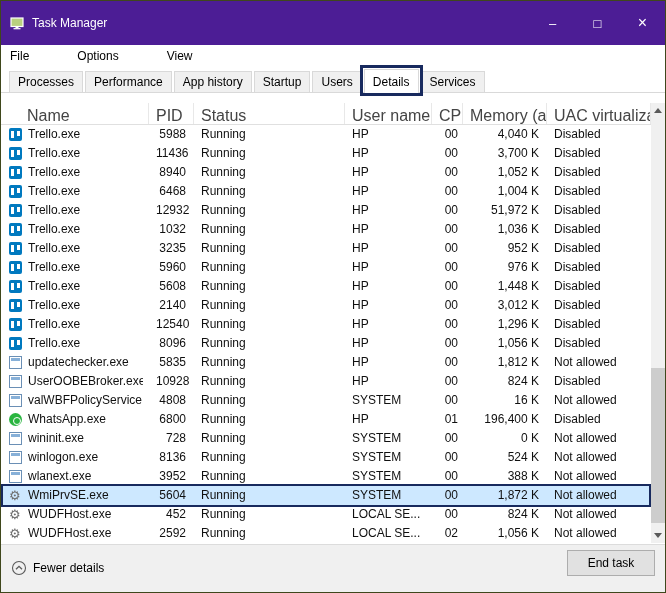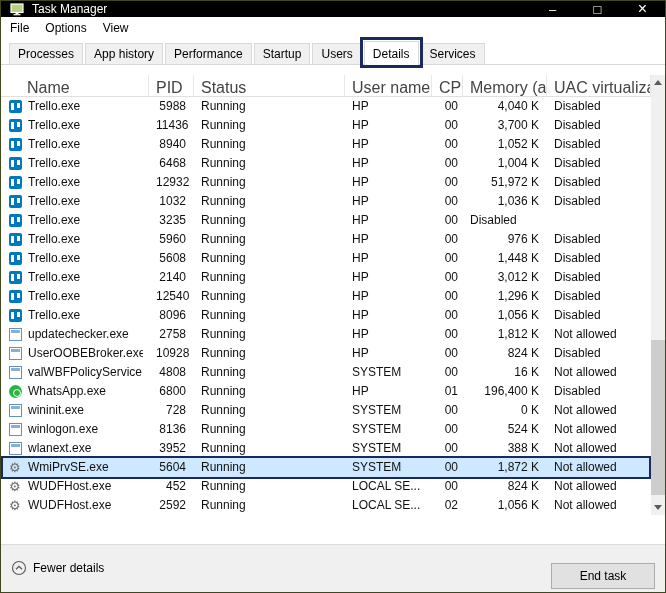--- a/index.html
+++ b/index.html
@@ -2,29 +2,29 @@
 <html><head>
 <meta charset="utf-8">
 <style>
   * { box-sizing: border-box; margin: 0; padding: 0; }
   html,body { width:666px; height:593px; }
   body { font-family:"Liberation Sans", sans-serif; background:#fff; }
 
   .window { position:relative; width:666px; height:593px; border:1px solid #3f471c; background:#fff; overflow:hidden; }
 
   
-  .titlebar { height:16px; background:#000000; display:flex; align-items:center; }
+  .titlebar { height:44px; background:#4c1d95; display:flex; align-items:center; }
   .app-icon { margin:0 8px 0 9px; display:flex; }
   .title-text { color:#ffffff; font-size:12px; }
   .win-controls { margin-left:auto; display:flex; height:100%; }
   .win-btn { width:45px; height:100%; color:#fff; display:flex; align-items:center; justify-content:center; font-size:13px; }
   .win-btn.close-btn { font-size:16px; }
 
   
-  .menubar { height:22px; background:#fff; display:flex; align-items:center; padding-left:1px; }
+  .menubar { height:22px; background:#fff; display:flex; align-items:center; padding-left:1px;gap:32px; }
   .menu-item { font-size:12px; color:#000; padding:3px 8px; }
 
   
   .tabstrip { height:26px; background:#fff; display:flex; align-items:flex-end; padding-left:8px; border-bottom:1px solid #d9d9d9; position:relative; z-index:2; }
   .tab { font-size:12px; color:#000; background:#f0f0f0; border:1px solid #d9d9d9; border-bottom:none; padding:3px 8px 4px; height:21px; margin-right:2px; position:relative; white-space:nowrap; }
   .tab.active { background:#fff; height:24px; padding-top:5px; margin-bottom:-1px; z-index:1; }
   .tab.annotated::after { content:""; position:absolute; left:-5px; right:-5px; top:-5px; bottom:-3px; border:3px solid #182a5e; pointer-events:none; z-index:6; }
 
   
   .content { position:relative; height:467px; background:#fff; }
@@ -66,21 +66,21 @@
   .sb-arrow { position:absolute; left:0; width:14px; height:15px; display:flex; align-items:center; justify-content:center; }
   .sb-arrow.up { top:0; }
   .sb-arrow.down { bottom:0; }
   .sb-arrow.up::before { content:""; border-left:4px solid transparent; border-right:4px solid transparent; border-bottom:5px solid #5a5a5a; }
   .sb-arrow.down::before { content:""; border-left:4px solid transparent; border-right:4px solid transparent; border-top:5px solid #5a5a5a; }
   .sb-thumb { position:absolute; left:0; width:14px; top:265px; height:155px; background:#cdcdcd; }
 
   
   .footer { position:absolute; left:0; right:0; bottom:0; height:48px; background:#f0f0f0; border-top:1px solid #dcdcdc; }
   .fewer { position:absolute; left:10px; top:15px; display:flex; align-items:center; gap:6px; font-size:12px; color:#000;text-align:right; }
-  .endtask { position:absolute; right:10px; top:18px; width:104px; height:26px; background:#e1e1e1; border:1px solid #adadad; font-size:12px; font-family:"Liberation Sans", sans-serif; color:#000; }
+  .endtask { position:absolute; right:10px; top:5px; width:88px; height:26px; background:#e1e1e1; border:1px solid #adadad; font-size:12px; font-family:"Liberation Sans", sans-serif; color:#000; }
 </style>
 </head>
 <body>
 
 <div class="window">
 
   <div class="titlebar">
     <span class="app-icon">
       <svg width="14" height="14" viewBox="0 0 14 14">
         <rect x="1" y="2" width="12" height="8.5" fill="#b9d07f" stroke="#ffffff" stroke-width="1.2"></rect>
@@ -99,22 +99,22 @@
   <div class="menubar">
 
   <span class="menu-item">File</span>
       <span class="menu-item">Options</span>
       <span class="menu-item">View</span>
     </div>
 
   <div class="tabstrip">
 
   <div class="tab">Processes</div>
+      <div class="tab">Performance</div>
       <div class="tab">App history</div>
-      <div class="tab">Performance</div>
       <div class="tab">Startup</div>
       <div class="tab">Users</div>
       <div class="tab active annotated">Details</div>
       <div class="tab">Services</div>
     </div>
 
   <div class="content">
     <div class="table-wrap">
       <div class="header-row">
 
@@ -208,20 +208,21 @@
 
           <div class="row">
             <div class="cell c-name">
               <span class="fileicon icon-trello"></span>
               <span class="name-text">Trello.exe</span>
             </div>
             <div class="cell c-pid">3235</div>
             <div class="cell c-status">Running</div>
             <div class="cell c-user">HP</div>
             <div class="cell c-cpu">00</div>
+            <div class="cell c-mem">952 K</div>
             <div class="cell c-uac">Disabled</div>
           </div>
 
           <div class="row">
             <div class="cell c-name">
               <span class="fileicon icon-trello"></span>
               <span class="name-text">Trello.exe</span>
             </div>
             <div class="cell c-pid">5960</div>
             <div class="cell c-status">Running</div>
@@ -281,21 +282,21 @@
             <div class="cell c-cpu">00</div>
             <div class="cell c-mem">1,056 K</div>
             <div class="cell c-uac">Disabled</div>
           </div>
 
           <div class="row">
             <div class="cell c-name">
               <span class="fileicon icon-window"></span>
               <span class="name-text">updatechecker.exe</span>
             </div>
-            <div class="cell c-pid">2758</div>
+            <div class="cell c-pid">5835</div>
             <div class="cell c-status">Running</div>
             <div class="cell c-user">HP</div>
             <div class="cell c-cpu">00</div>
             <div class="cell c-mem">1,812 K</div>
             <div class="cell c-uac">Not allowed</div>
           </div>
 
           <div class="row">
             <div class="cell c-name">
               <span class="fileicon icon-window"></span>

